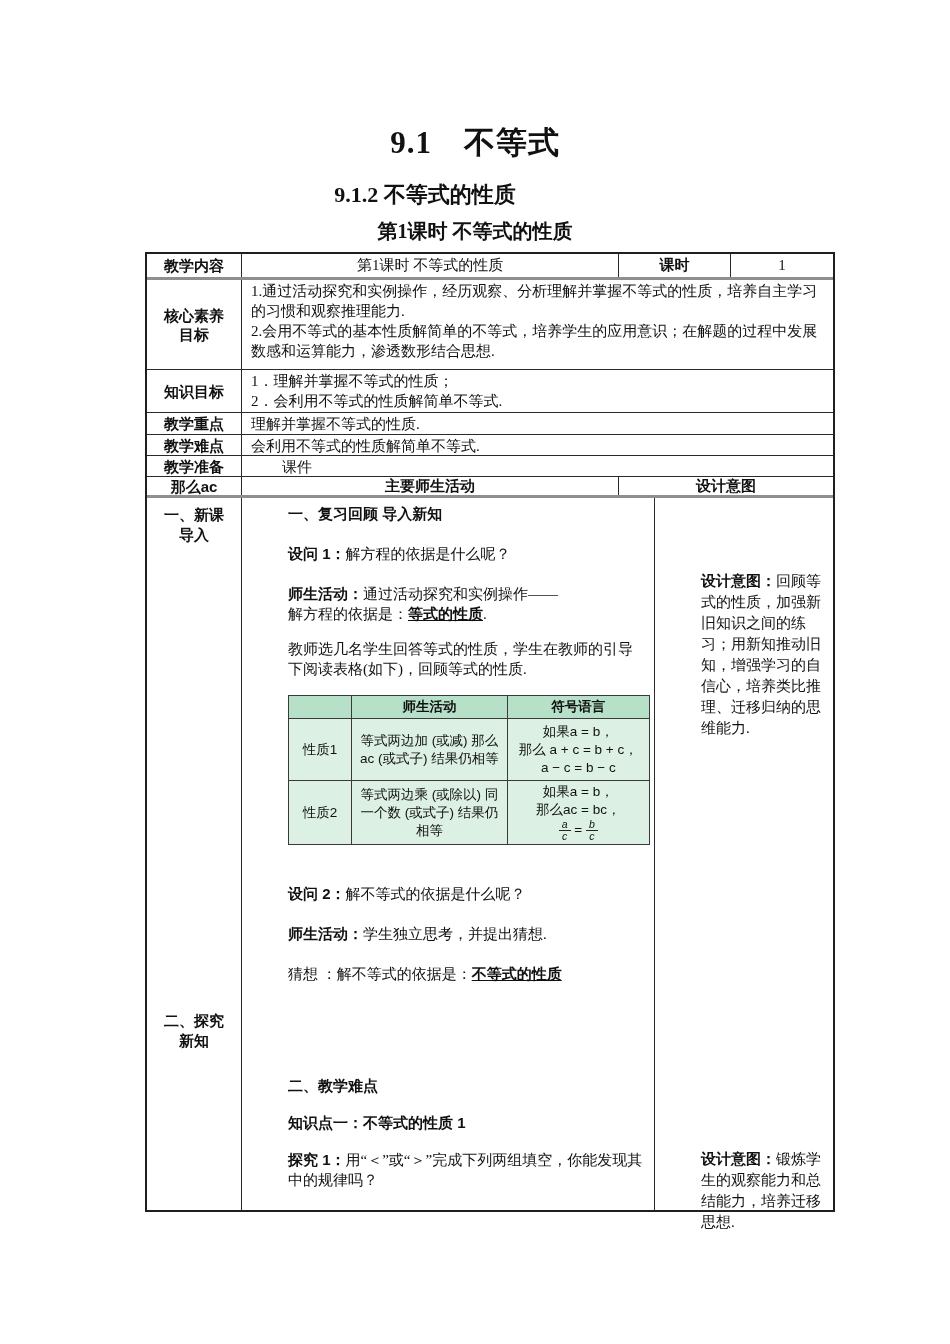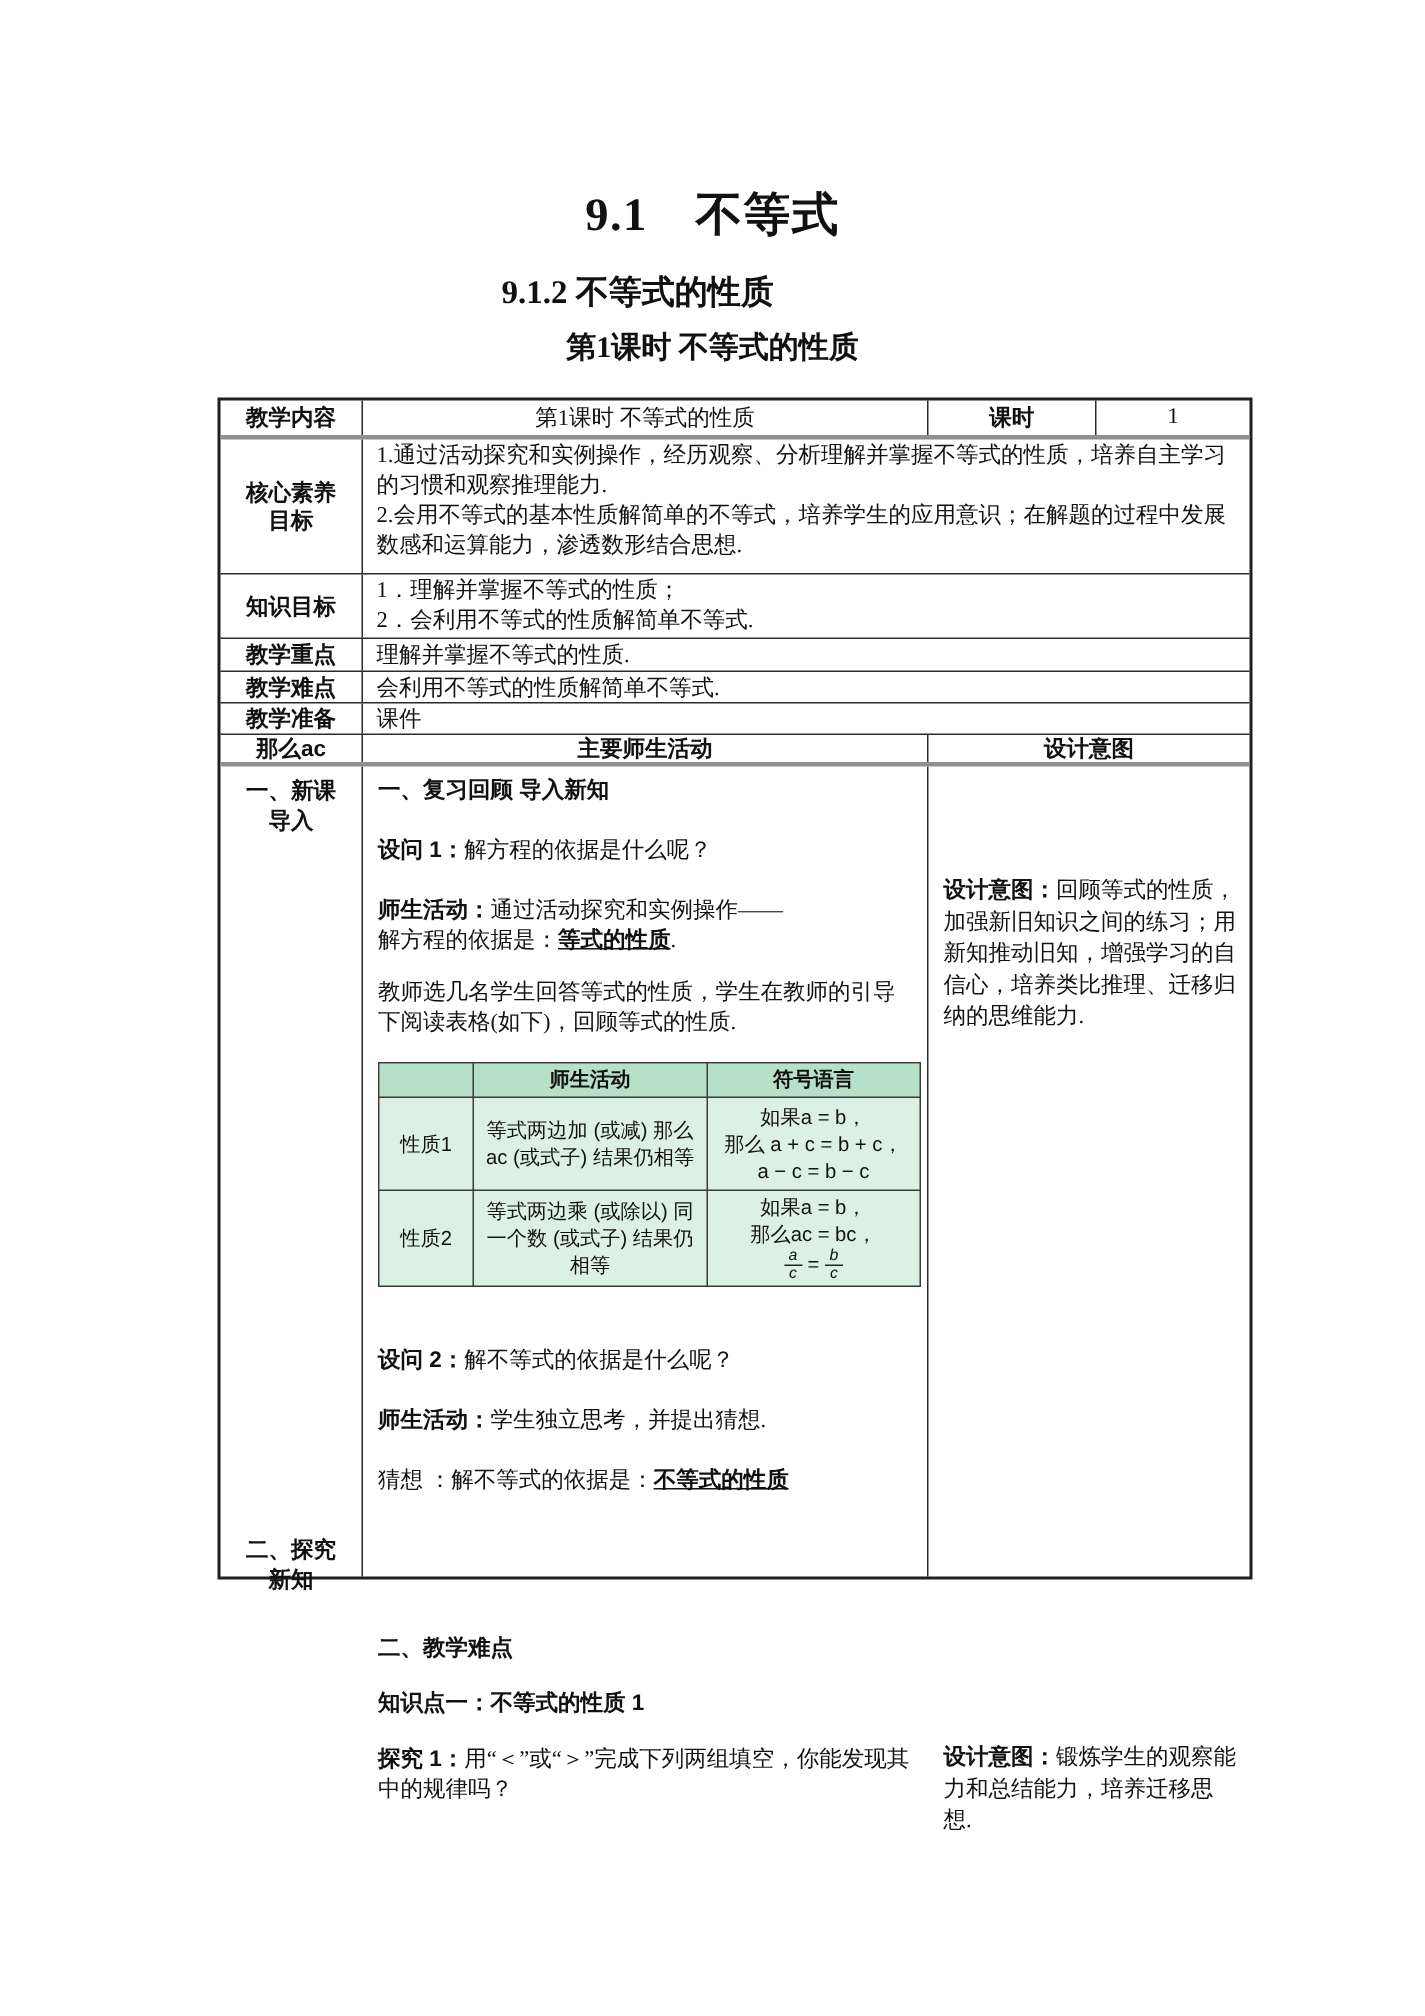--- a/index.html
+++ b/index.html
@@ -15,21 +15,21 @@
   }
   .title-sub {
     position:absolute; top:180px; left:0; width:850px; text-align:center;
     font-size:22px; font-weight:bold;
   }
   .title-subsub {
     position:absolute; top:218px; left:0; width:950px; text-align:center;
     font-size:20px; font-weight:bold;
   }
   .doc-table {
-    position:absolute; left:145px; top:265px; width:690px;
+    position:absolute; left:145px; top:252px; width:690px;
     border:2px solid #1f1f1f;
   }
   .trow { display:flex; width:100%; border-bottom:1.5px solid #2b2b2b; }
   .trow.gray-sep { border-bottom:3px solid #8f8f8f; }
   .trow:last-child { border-bottom:none; }
   .cell { position:relative; }
   .cell-label {
     width:95px; flex:0 0 95px; border-right:1.5px solid #2b2b2b;
     display:flex; flex-direction:column; align-items:center; justify-content:center;
     font-weight:bold; font-size:15px; text-align:center;
@@ -42,27 +42,27 @@
   .r1 { height:26px; }
   .r1 .c2 { width:377px; flex:0 0 377px; border-right:1.5px solid #2b2b2b;
             font-size:15px; }
   .r1 .c3 { width:112px; flex:0 0 112px; border-right:1.5px solid #2b2b2b;
             font-weight:bold; font-size:15px; font-family:"Liberation Sans", sans-serif; }
   .r1 .c4 { flex:1 1 auto; font-size:15px; }
   .r2 { height:90px; }
   .r3 { height:43px; }
   .r4 { height:22px; }
   .r5 { height:21px; }
-  .r6 { height:21px; }
+  .r6 { height:21px;gap:31px; }
   .r7 { height:21px; }
   .r7 .c2 { width:377px; flex:0 0 377px; border-right:1.5px solid #2b2b2b;
             font-weight:bold; font-size:15px; font-family:"Liberation Sans", sans-serif; }
   .r7 .c3 { flex:1 1 auto; font-weight:bold; font-size:15px;
             font-family:"Liberation Sans", sans-serif; }
-  .r8 { height:540px; }
+  .r8 { height:712px;gap:36px; }
   .r8 .c1 { width:95px; flex:0 0 95px; border-right:1.5px solid #2b2b2b; position:relative; }
   .r8 .c2 { width:377px; flex:0 0 377px; border-right:1.5px solid #2b2b2b;
             padding:6px 10px 0 10px; font-size:15px; line-height:20px; }
   .r8 .c3 { flex:1 1 auto; position:relative; font-size:15px; line-height:21px; }
   .side-label {
     position:absolute; left:0; width:100%; text-align:center;
     font-weight:bold; font-size:15px; line-height:20px;
     font-family:"Liberation Sans", sans-serif;
   }
   .bold-sans { font-weight:bold; font-family:"Liberation Sans", sans-serif; }

